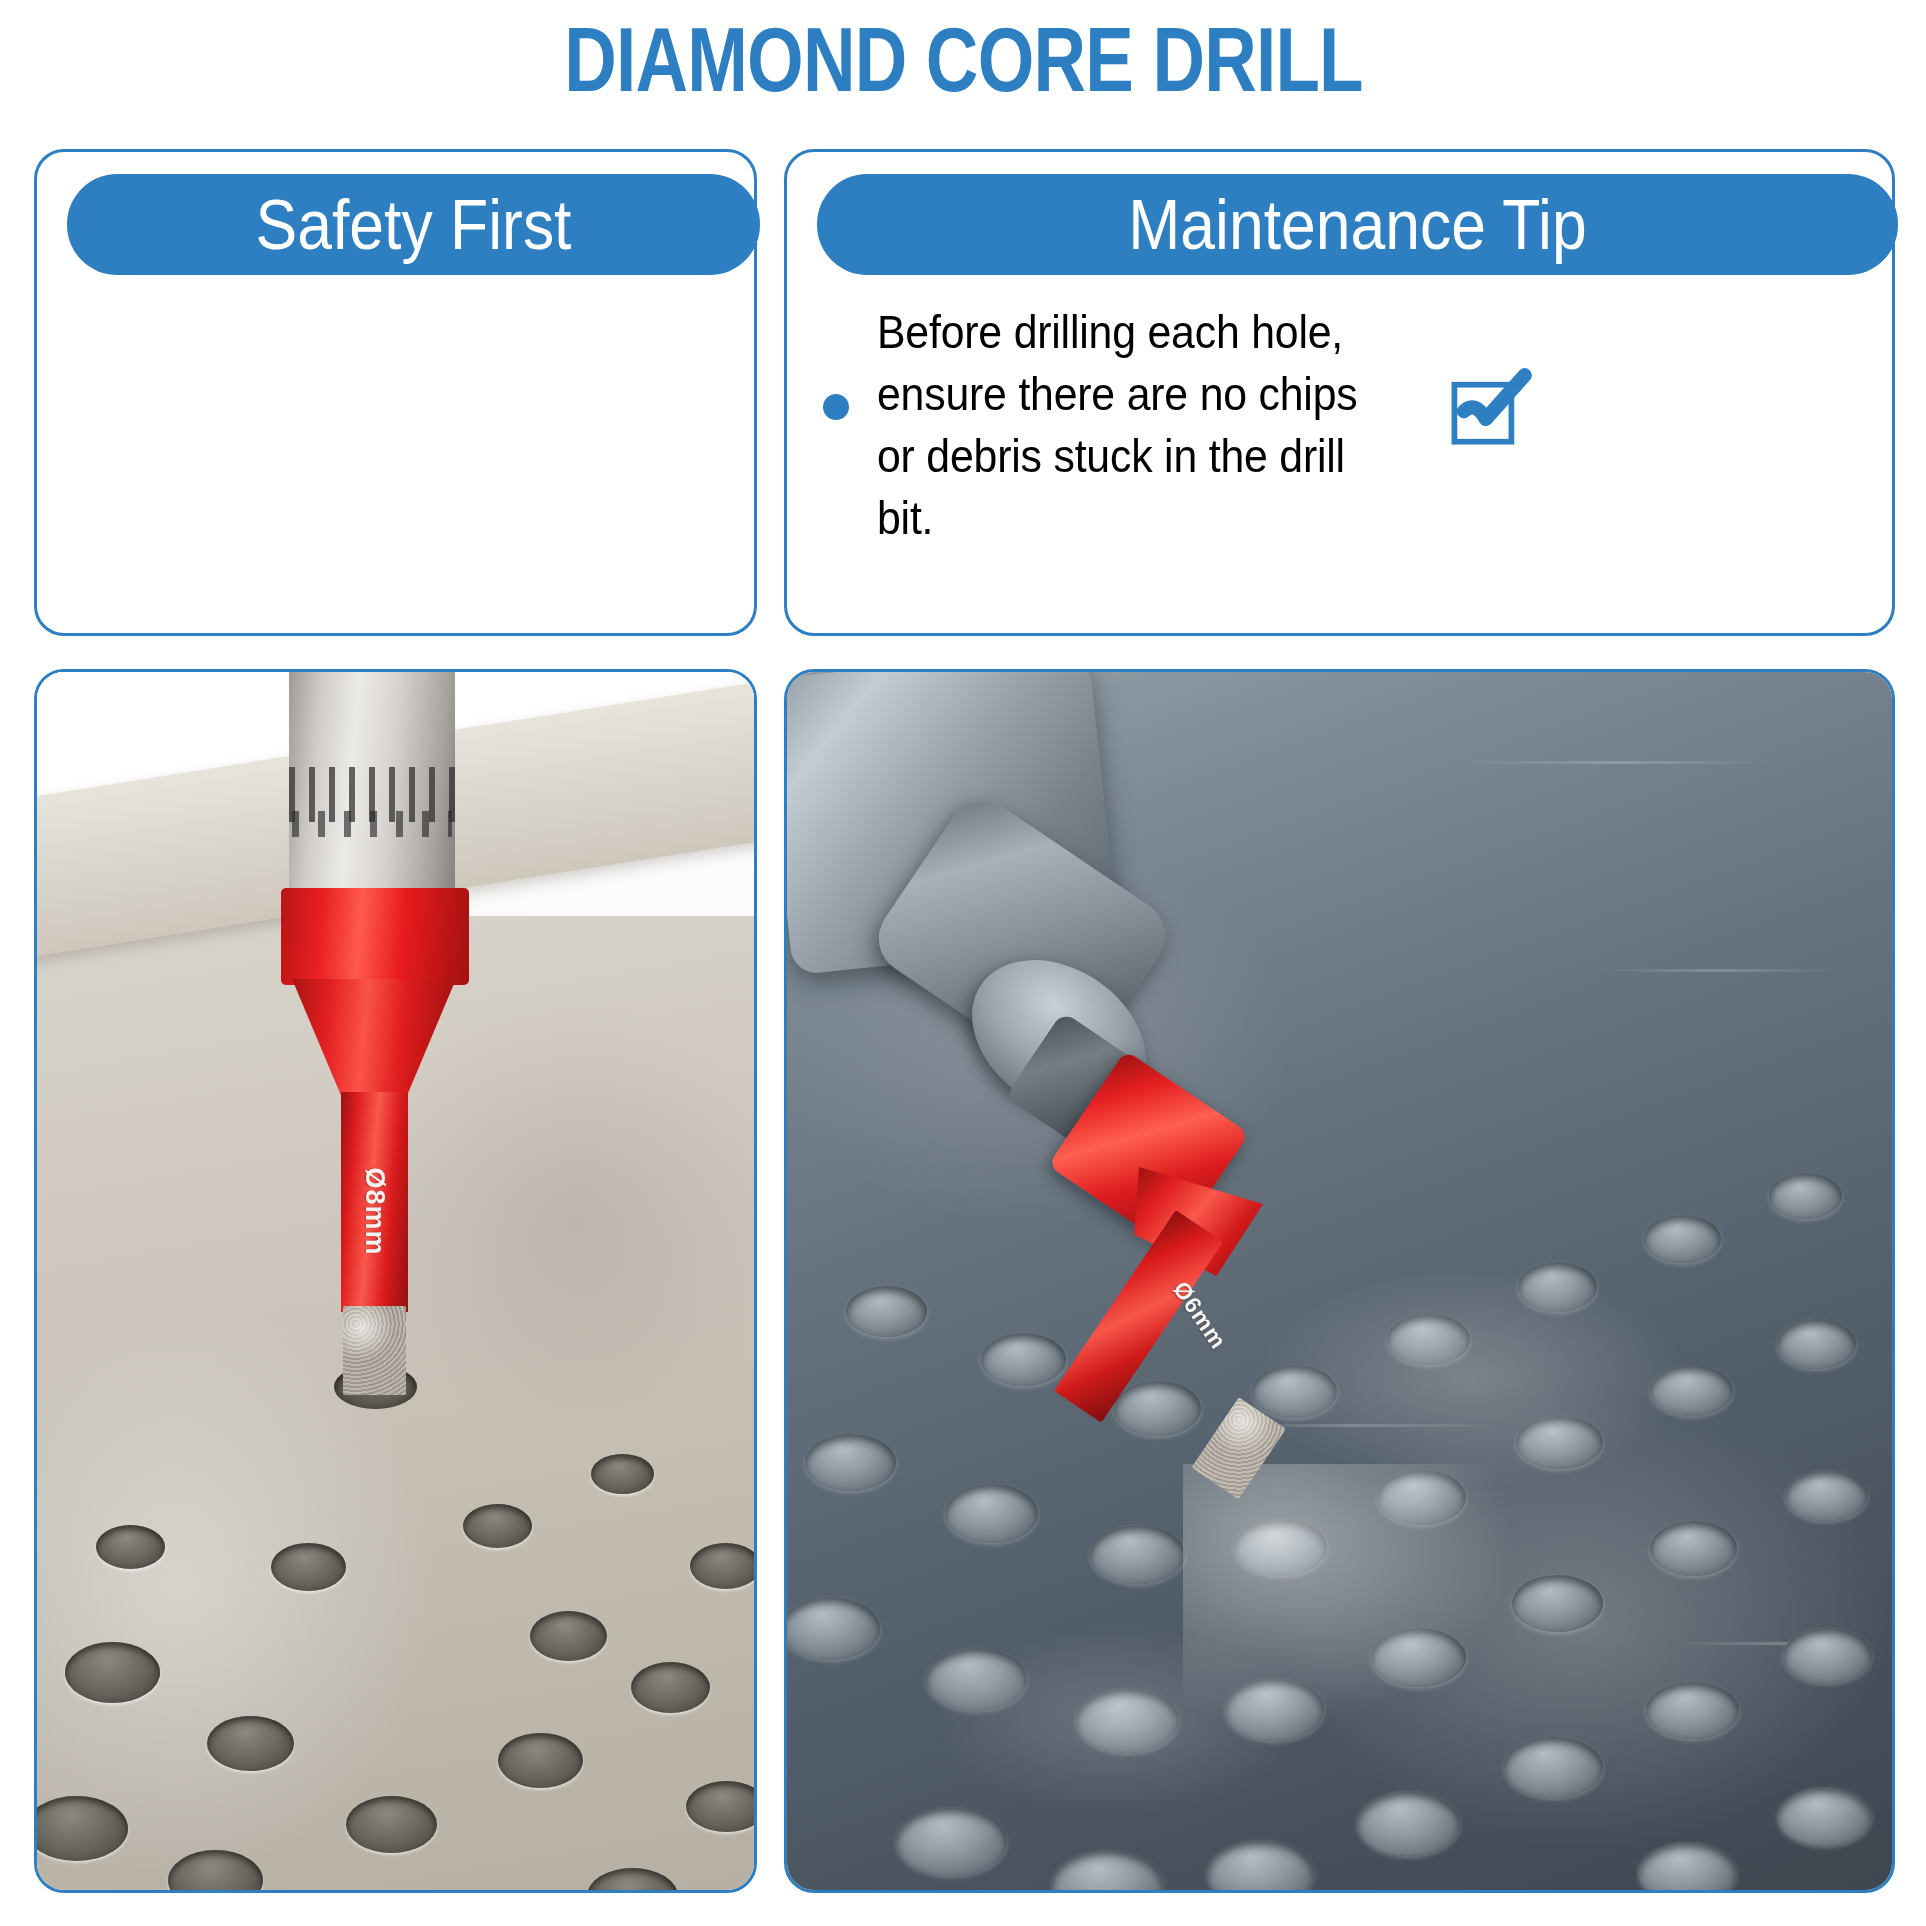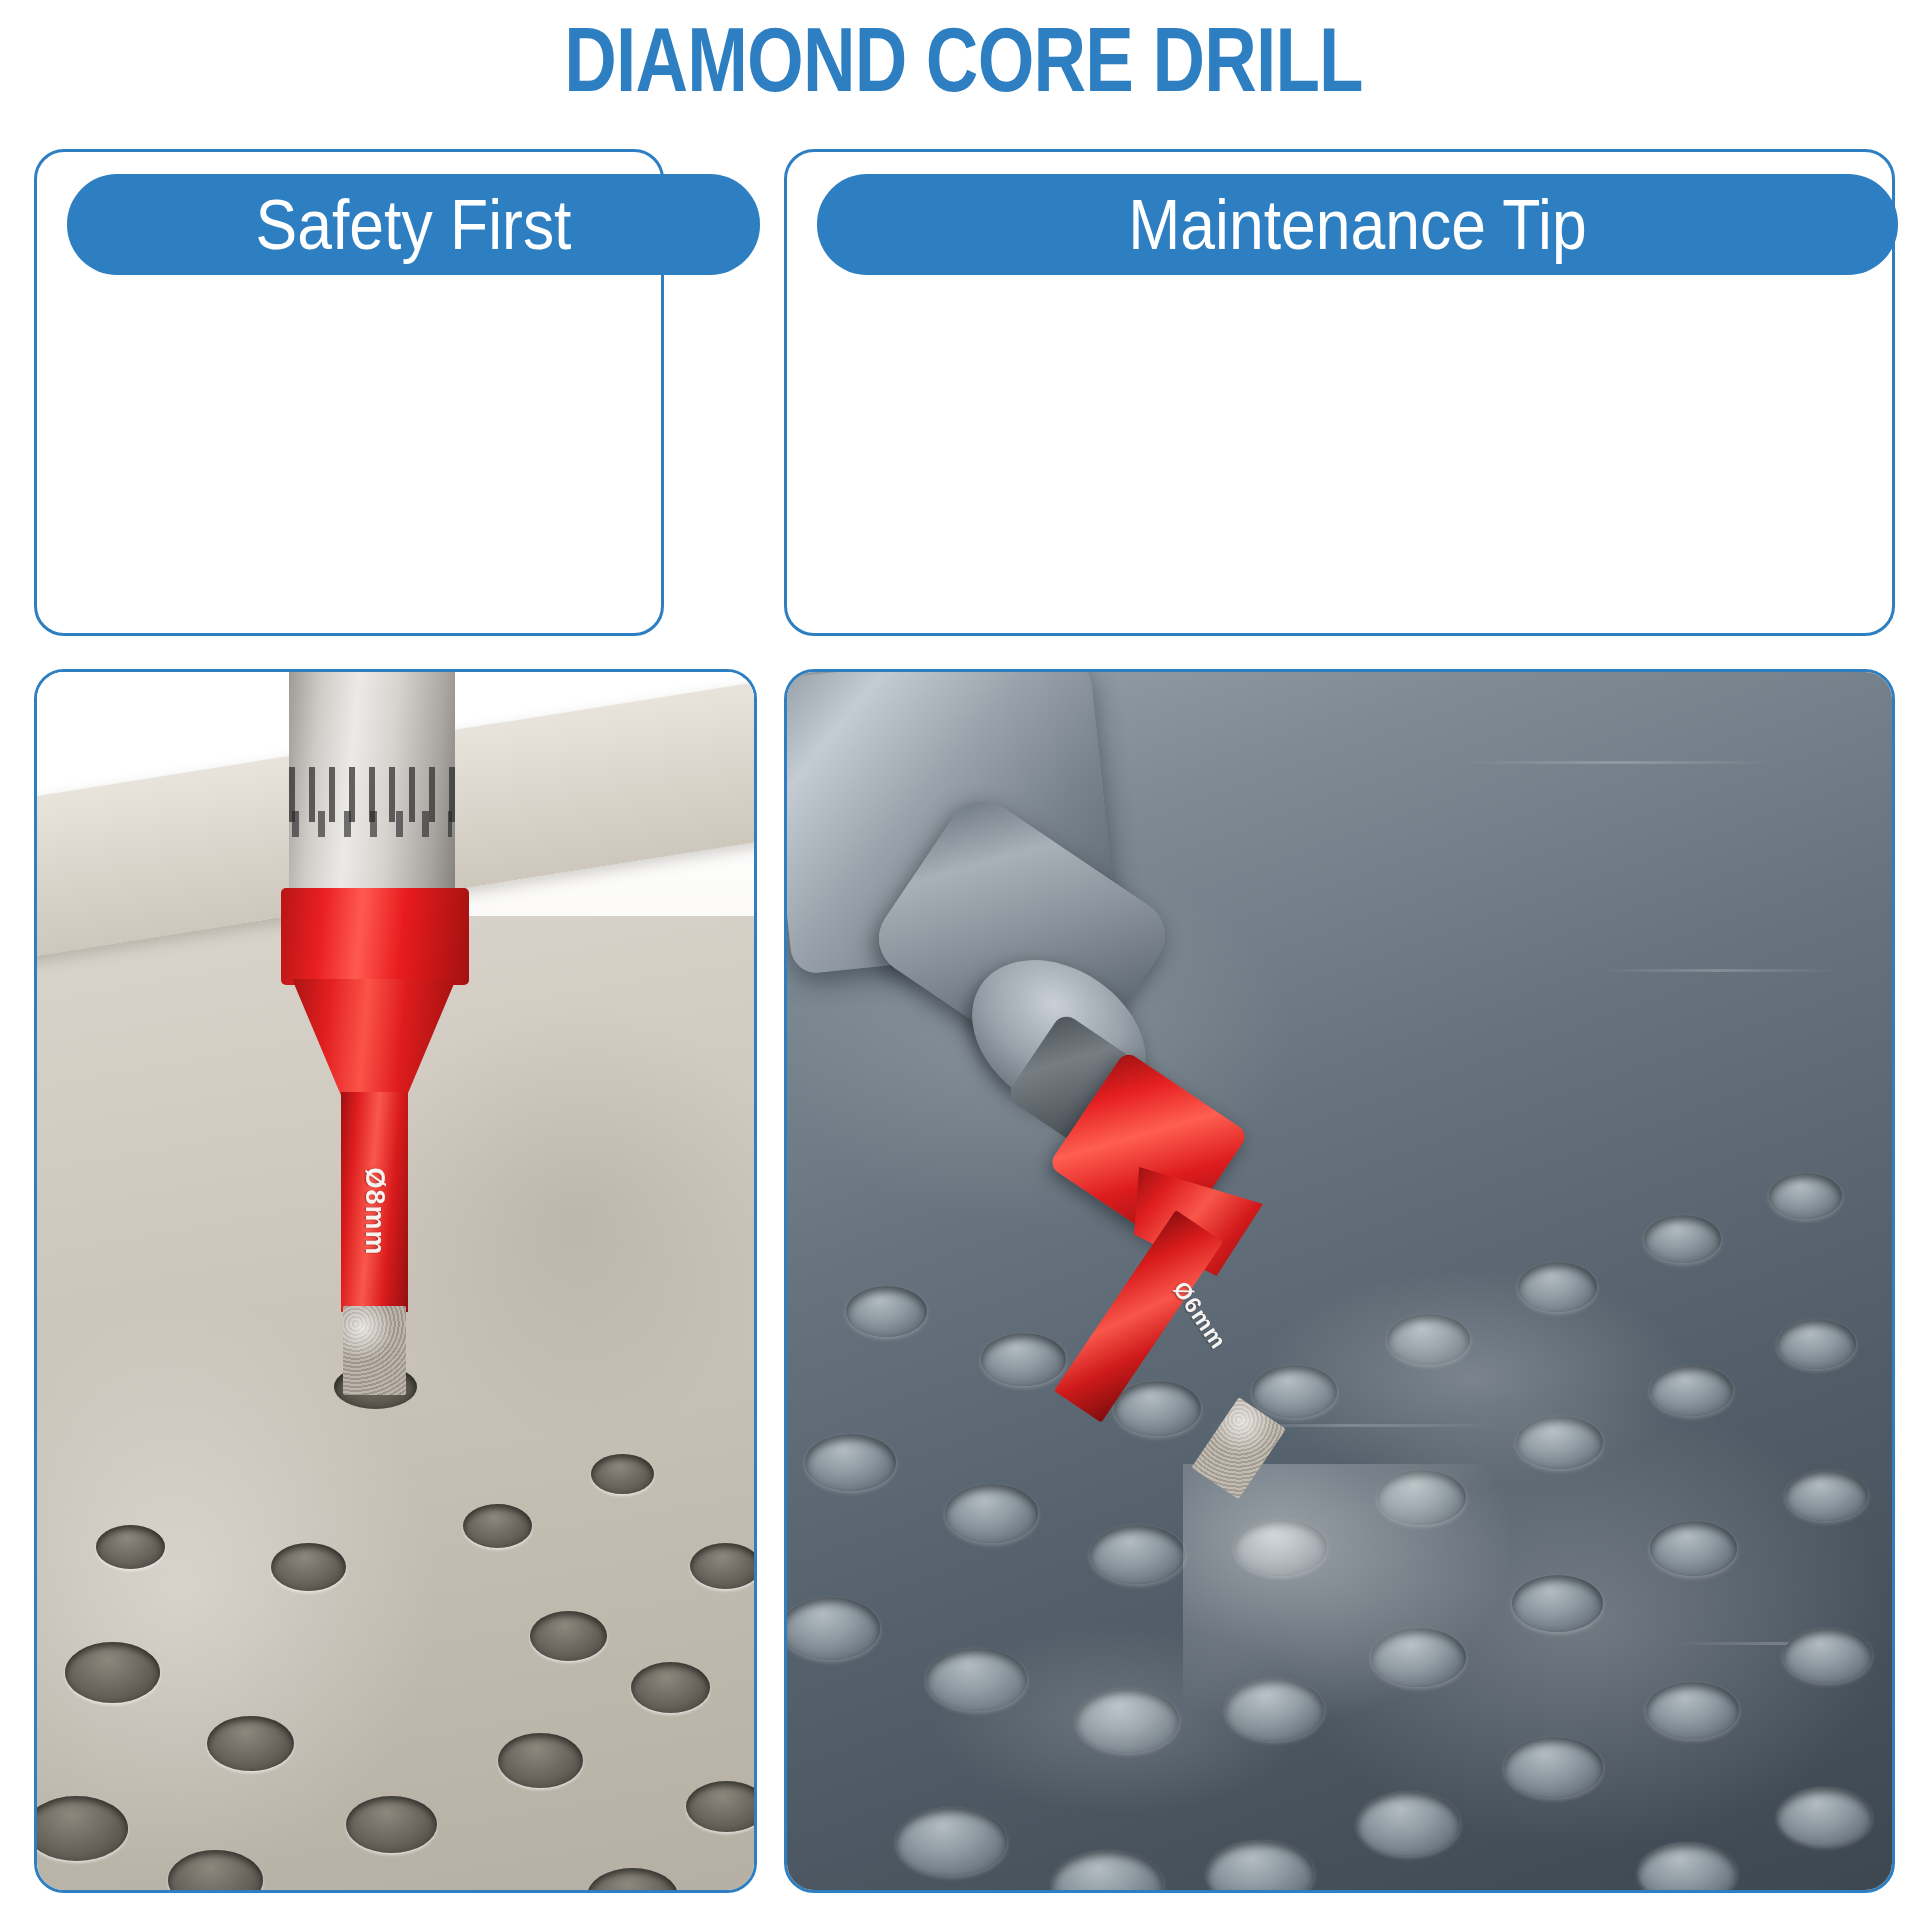--- a/index.html
+++ b/index.html
@@ -25,21 +25,21 @@
 
   
   .info-card{
     position:absolute;
     top:149px;
     height:487px;
     background:#ffffff;
     border:3px solid #2e7fc1;
     border-radius:30px;
   }
-  #card-safety{ left:34px;  width:630px; }
+  #card-safety{ left:34px;  width:723px; }
   #card-maint { left:784px; width:1111px; }
 
   .card-header{
     position:absolute;
     left:30px; top:22px;
     height:101px;
     background:#2e7fc1;
     border-radius:50px;
     display:flex; align-items:center; justify-content:center;
   }
@@ -323,20 +323,30 @@
 
 <div class="info-card" id="card-safety">
   <div class="card-header">
     <span class="card-header-text">Safety First</span>
   </div>
 </div>
 
 <div class="info-card" id="card-maint">
   <div class="card-header">
     <span class="card-header-text">Maintenance Tip</span>
+  </div>
+  <div class="card-body">
+    <span class="bullet-dot"></span>
+    <div class="bullet-text">Before drilling each hole, ensure there are no chips or debris stuck in the drill bit.</div>
+    <span class="check-wrap">
+      <svg class="check-icon" viewBox="0 0 100 100">
+        <rect x="12" y="26" width="60" height="60" fill="none" stroke="#2e7fc1" stroke-width="6"></rect>
+        <path d="M22 54 C30 46 38 50 45 62 L86 16" fill="none" stroke="#2e7fc1" stroke-width="15" stroke-linecap="round" stroke-linejoin="round"></path>
+      </svg>
+    </span>
   </div>
 </div>
 
 <div class="photo-card" id="photo-left">
   <div class="photo-inner">
     <div class="concrete-bg"></div>
     <div class="whitebg"></div>
     <div class="slab-top"></div>
 
     <div class="hole" style="left:28px;  top:970px;  width:95px;  height:61px;"></div>

